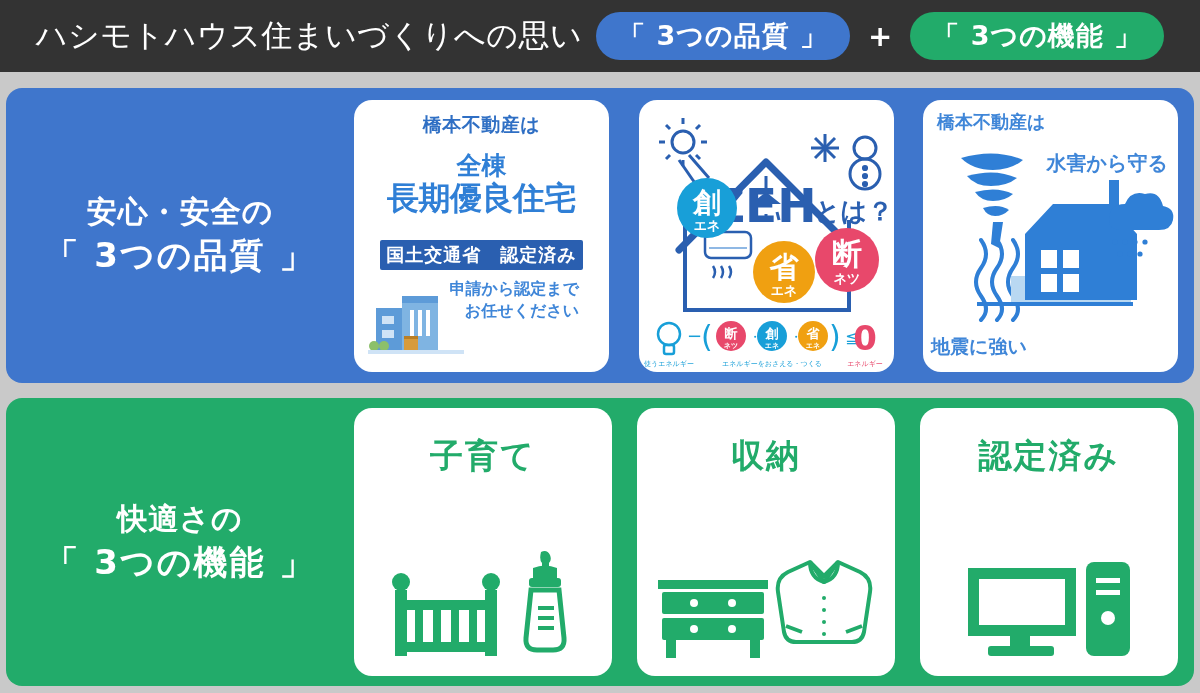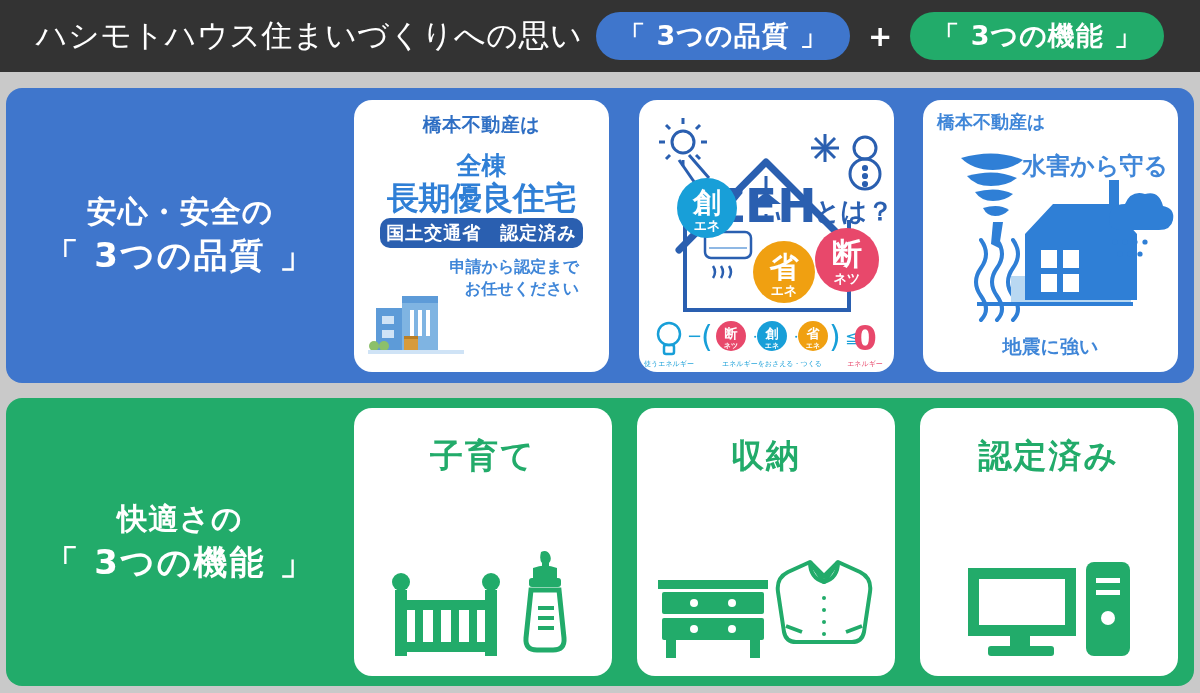--- a/index.html
+++ b/index.html
@@ -57,36 +57,36 @@
   }
   .row.quality .card{width:255px;height:272px;}
   .row.function .card{width:258px;height:268px;}
 
   
   .c1{padding:14px 20px 0;box-sizing:border-box;text-align:center;}
   .c1 .t1{color:#2f6fc4;font-size:19px;font-weight:700;letter-spacing:0.5px;line-height:1.15;}
   .c1 .t2{color:#2f7fd6;font-size:25px;font-weight:700;margin-top:17px;line-height:1.1;}
   .c1 .t3{color:#2f7fd6;font-size:32px;font-weight:700;margin-top:1px;line-height:1.1;letter-spacing:-0.5px;}
   .c1 .band{
-    margin:2px 6px 0;background:#2a5fb0;color:#ffffff;
-    font-size:18px;font-weight:700;border-radius:10px;padding:3px 0;letter-spacing:1px;
+    margin:24px 6px 0;background:#2a5fb0;color:#ffffff;
+    font-size:18px;font-weight:700;border-radius:2px;padding:3px 0;letter-spacing:1px;
   }
   .c1 .t4{color:#3f86d8;font-size:16px;font-weight:700;line-height:1.35;margin-top:8px;text-align:right;padding-right:10px;}
   .c1 .house-ill{position:absolute;left:14px;bottom:10px;}
 
   
   .c2{position:relative;}
   .c2 svg{display:block;}
 
   
   .c3{position:relative;}
   .c3 .lbl{position:absolute;color:#3f86d8;font-weight:700;white-space:nowrap;}
   .c3 .lbl-typhoon{left:14px;top:10px;font-size:18px;}
-  .c3 .lbl-flood{right:10px;top:50px;font-size:24px;}
-  .c3 .lbl-quake{left:0;right:0;bottom:12px;text-align:center;font-size:19px;}
+  .c3 .lbl-flood{right:10px;top:50px;font-size:20px;}
+  .c3 .lbl-quake{left:8px;right:0;bottom:12px;text-align:left;font-size:19px;}
 
   
   .gcard{display:flex;flex-direction:column;align-items:center;box-sizing:border-box;padding-top:26px;}
   .gcard .gtitle{color:#22ab6a;font-size:33px;font-weight:700;letter-spacing:2px;}
   .gcard .gicons{flex:1;display:flex;align-items:flex-end;justify-content:center;gap:6px;padding-bottom:18px;}
 </style>
 </head>
 <body>
 
 <div class="page">

